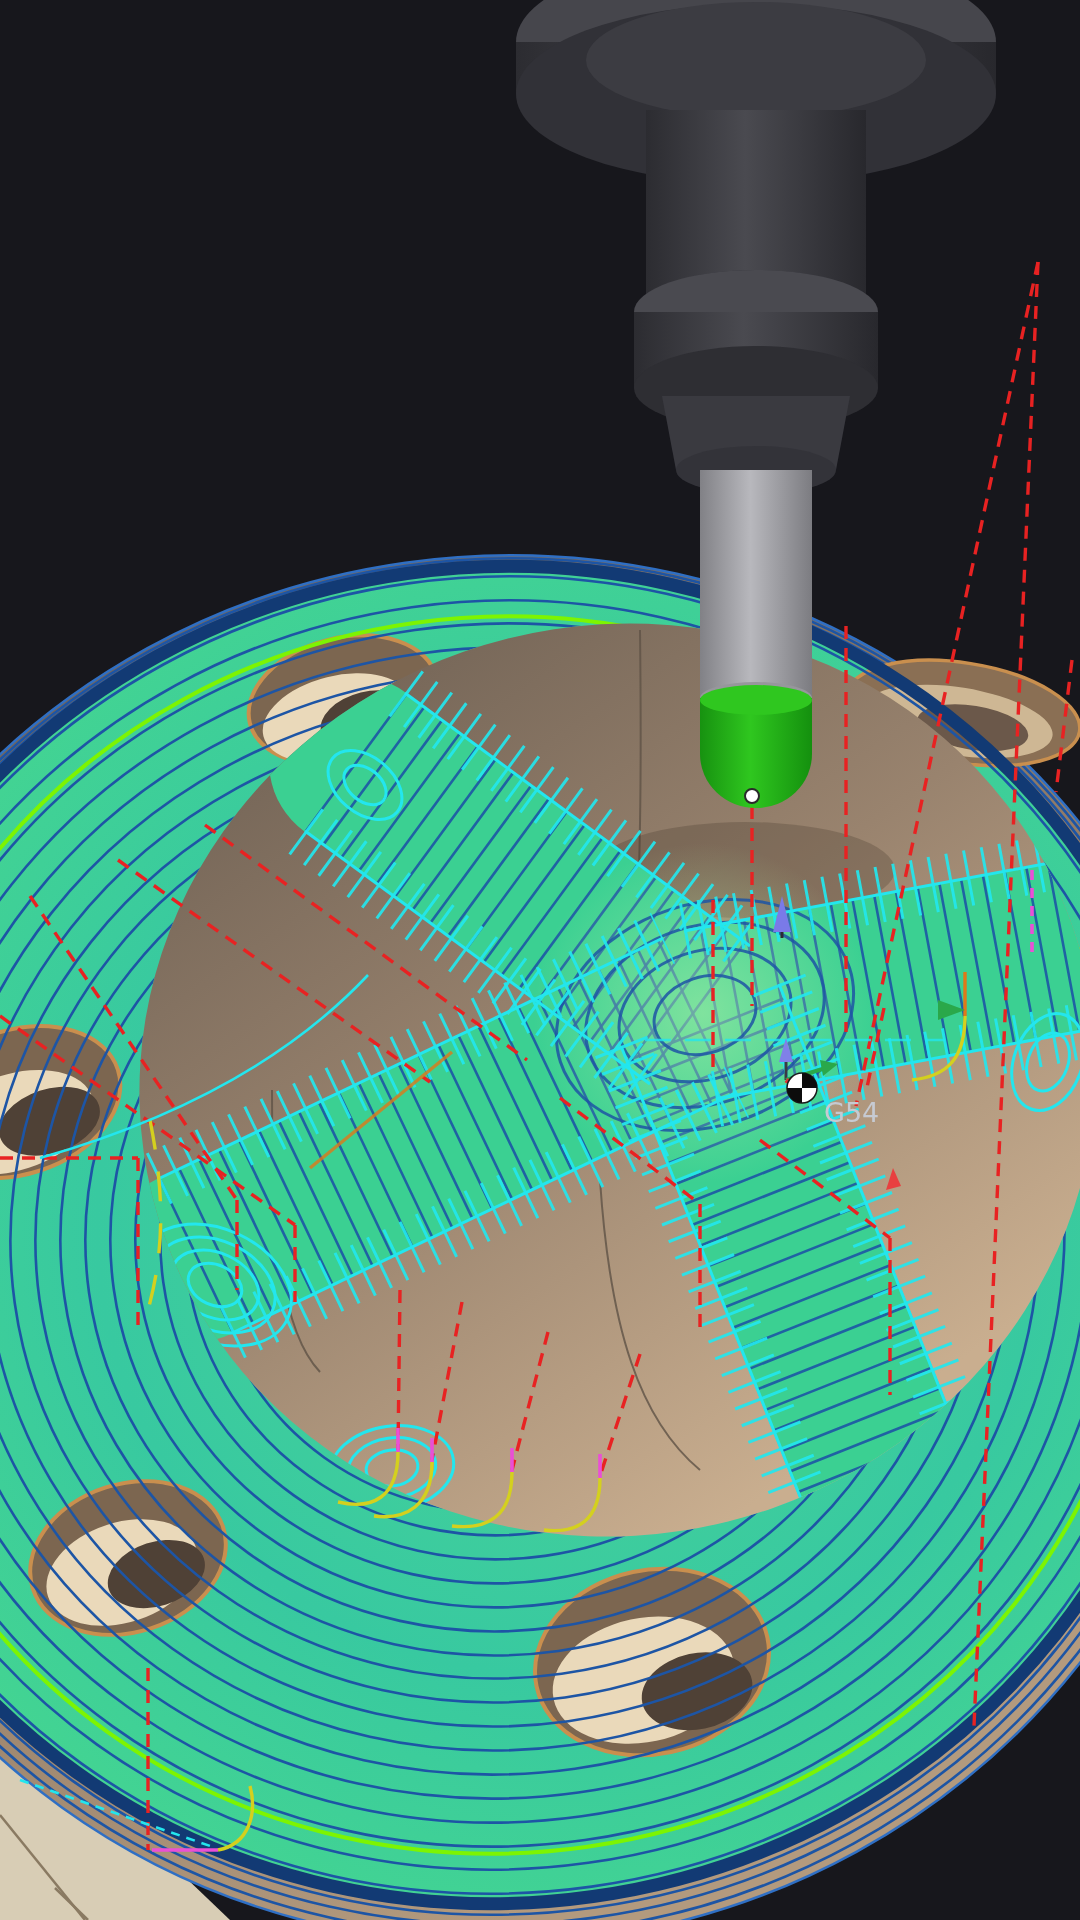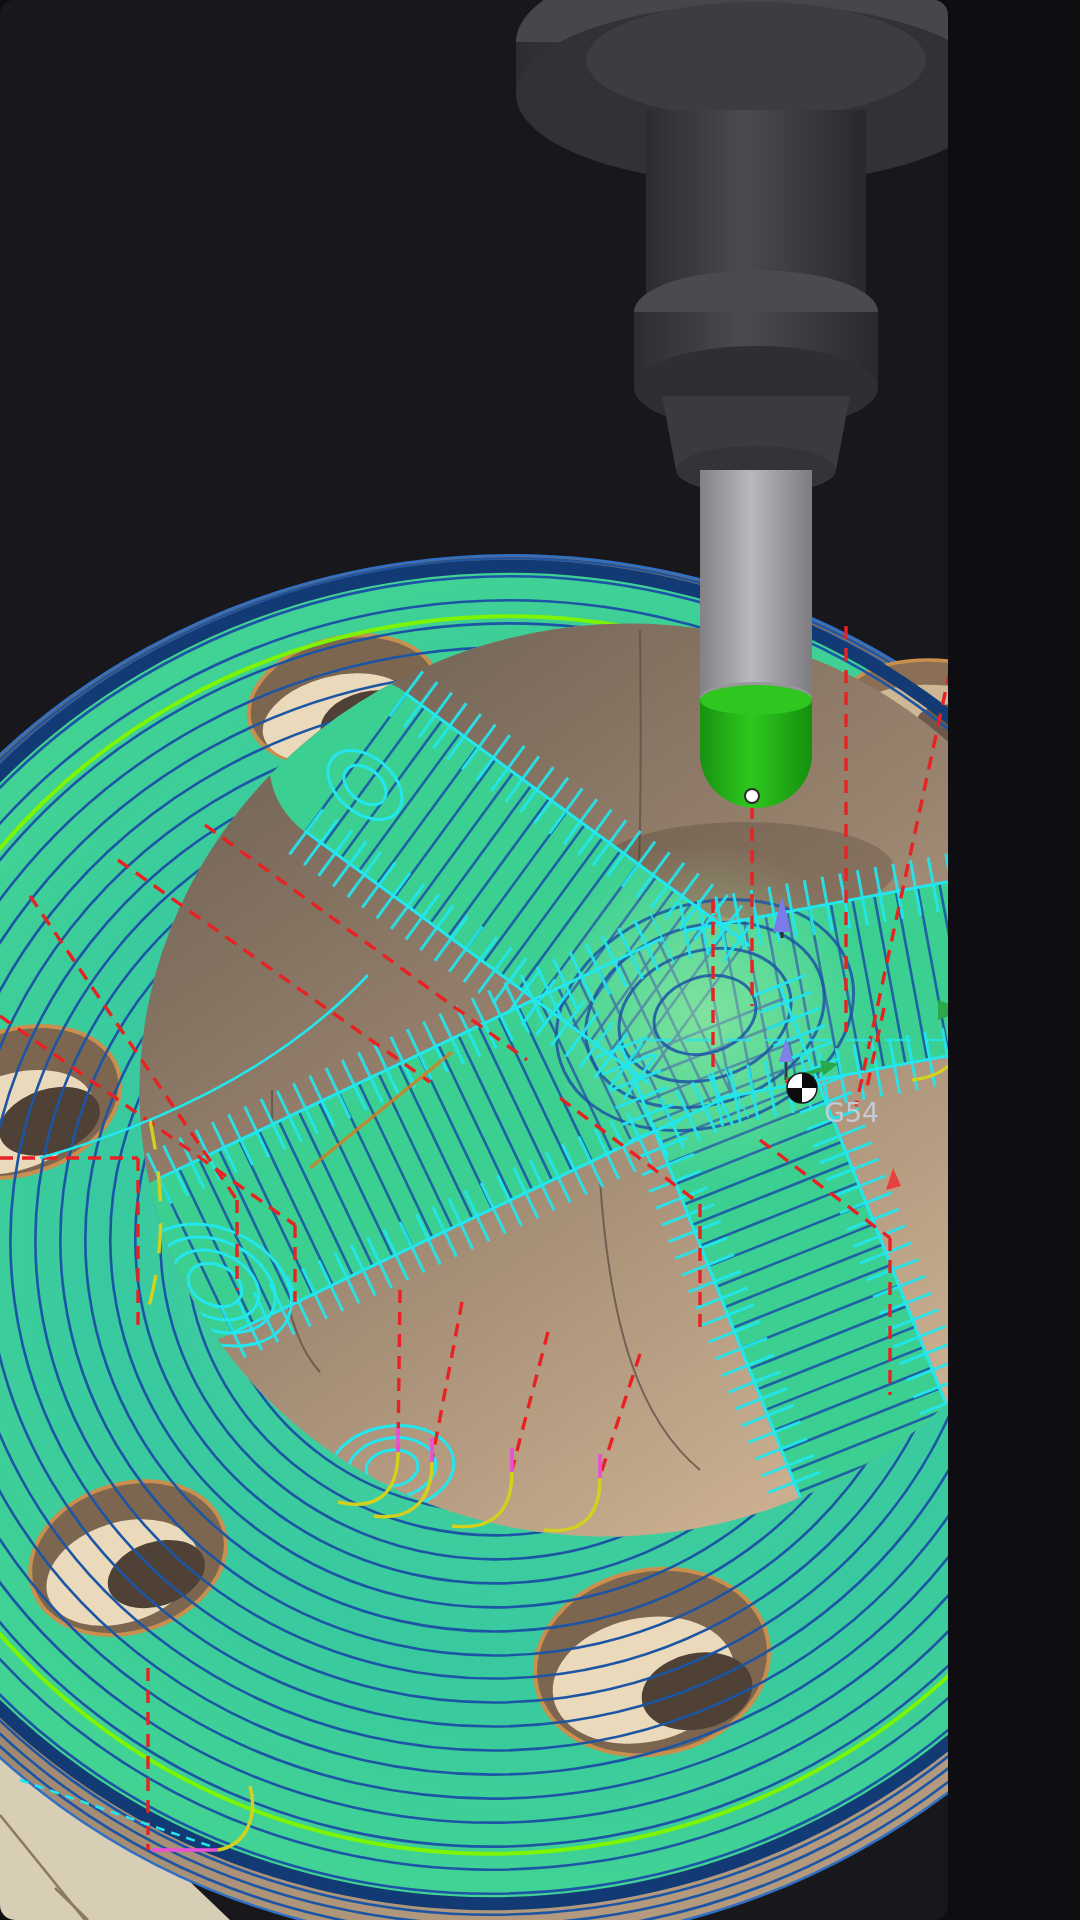--- a/index.html
+++ b/index.html
@@ -1,17 +1,17 @@
 <!DOCTYPE html>
 <html style="--bg: #17171c; --face_green: #45d694; --face_teal: #31c3a0; --contour_blue: #1d55a5; --toolpath_cyan: #23e6ee; --rim_chartreuse: #7df402; --rapid_red: #e82222; --lead_yellow: #d4d01e; --lead_orange: #e07818; --lead_magenta: #ea4fd6; --stock_tan: #a98f75; --pocket_tan: #b69b7f; --counterbore_cream: #ead9ba; --tool_holder_gray: #3a3a40; --tool_shank_gray: #a2a2a7; --tool_tip_green: #27bb1c; --wcs_label_color: #c6cad2;"><head>
 <meta charset="utf-8">
 <style>
   html,body{margin:0;padding:0;background:#0d0d12;}
-  .stage{width:948px;height:1920px;position:relative;overflow:hidden;background:var(--bg,#17171c);
-         font-family:"DejaVu Sans","Liberation Sans",sans-serif;border-radius:15px;}
+  .stage{width:1080px;height:1920px;position:relative;overflow:hidden;background:var(--bg,#17171c);
+         font-family:"DejaVu Sans","Liberation Sans",sans-serif;}
   svg{display:block}
   
   .ct   {fill:none;stroke:var(--contour_blue,#1d55a5);stroke-width:2.6px;}
   .ctw  {fill:none;stroke:var(--contour_blue,#1d55a5);stroke-width:3px;opacity:.85;}
   .red  {fill:none;stroke:var(--rapid_red,#e82222);stroke-width:3.4px;stroke-dasharray:13 9;}
   .yel  {fill:none;stroke:var(--lead_yellow,#d4d01e);stroke-width:3.4px;}
   .org  {fill:none;stroke:var(--lead_orange,#e07818);stroke-width:3.4px;}
   .mag  {fill:none;stroke:var(--lead_magenta,#ea4fd6);stroke-width:3.6px;}
   .cynl {fill:none;stroke:var(--toolpath_cyan,#23e6ee);stroke-width:2.6px;}
   .edge {fill:none;stroke:var(--toolpath_cyan,#23e6ee);stroke-width:3px;}

